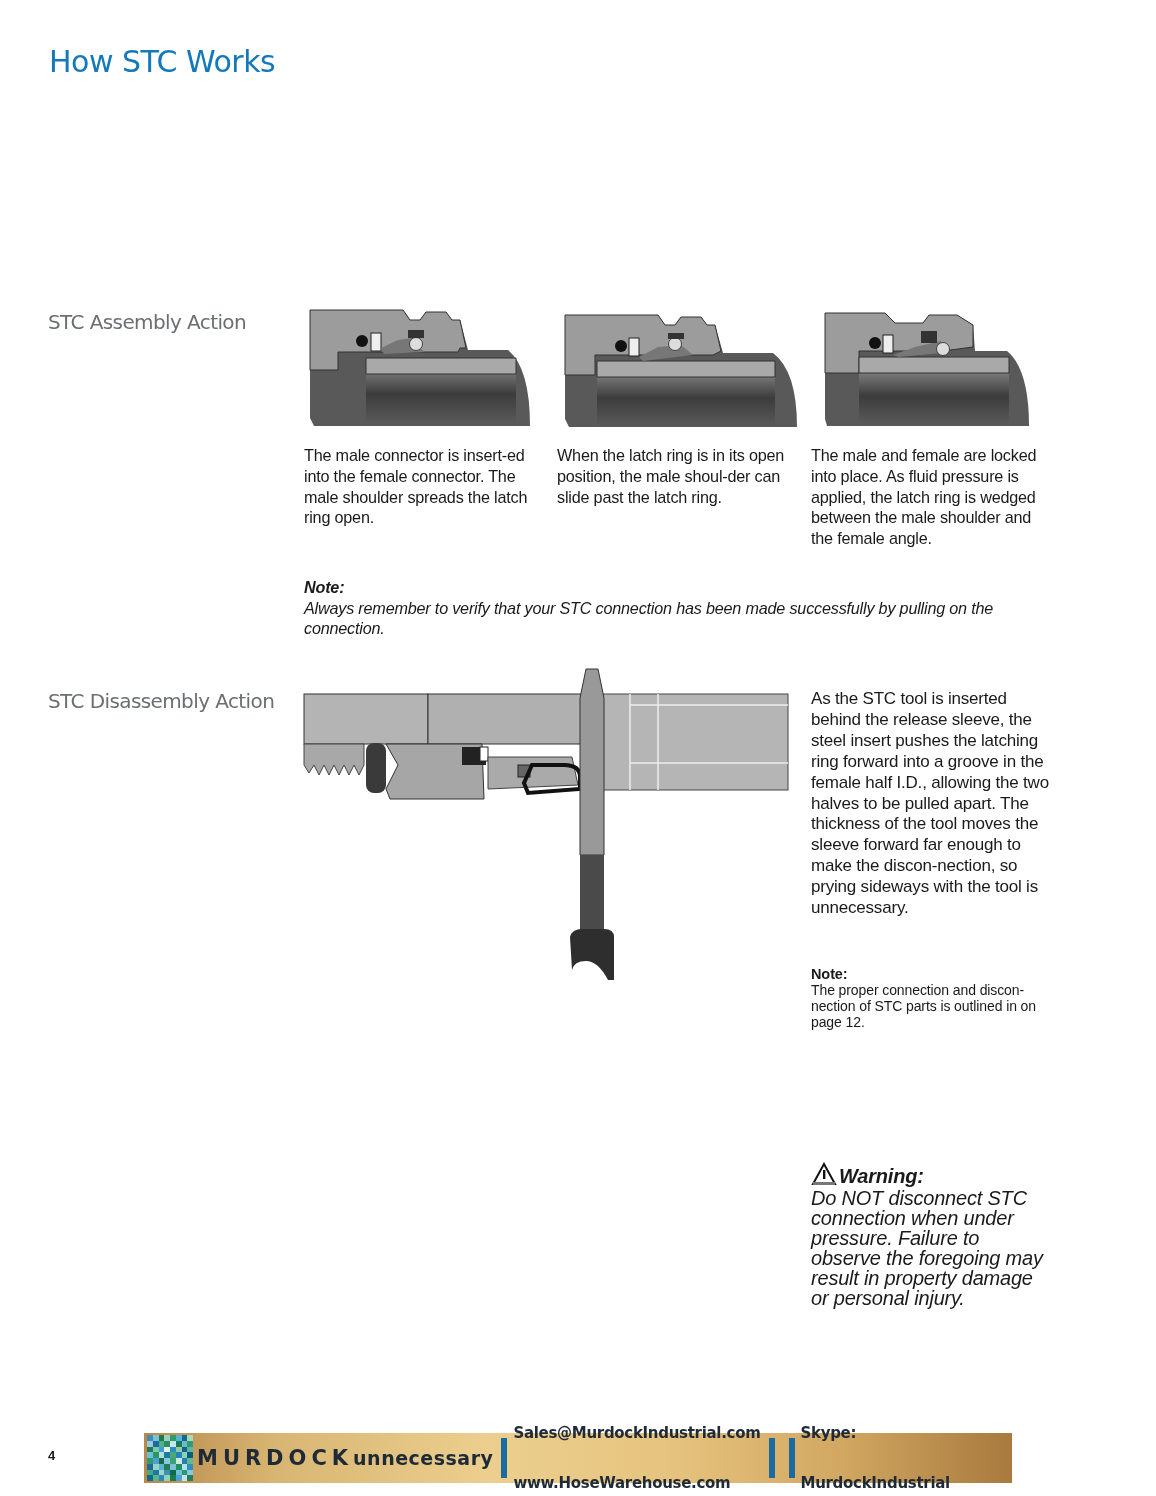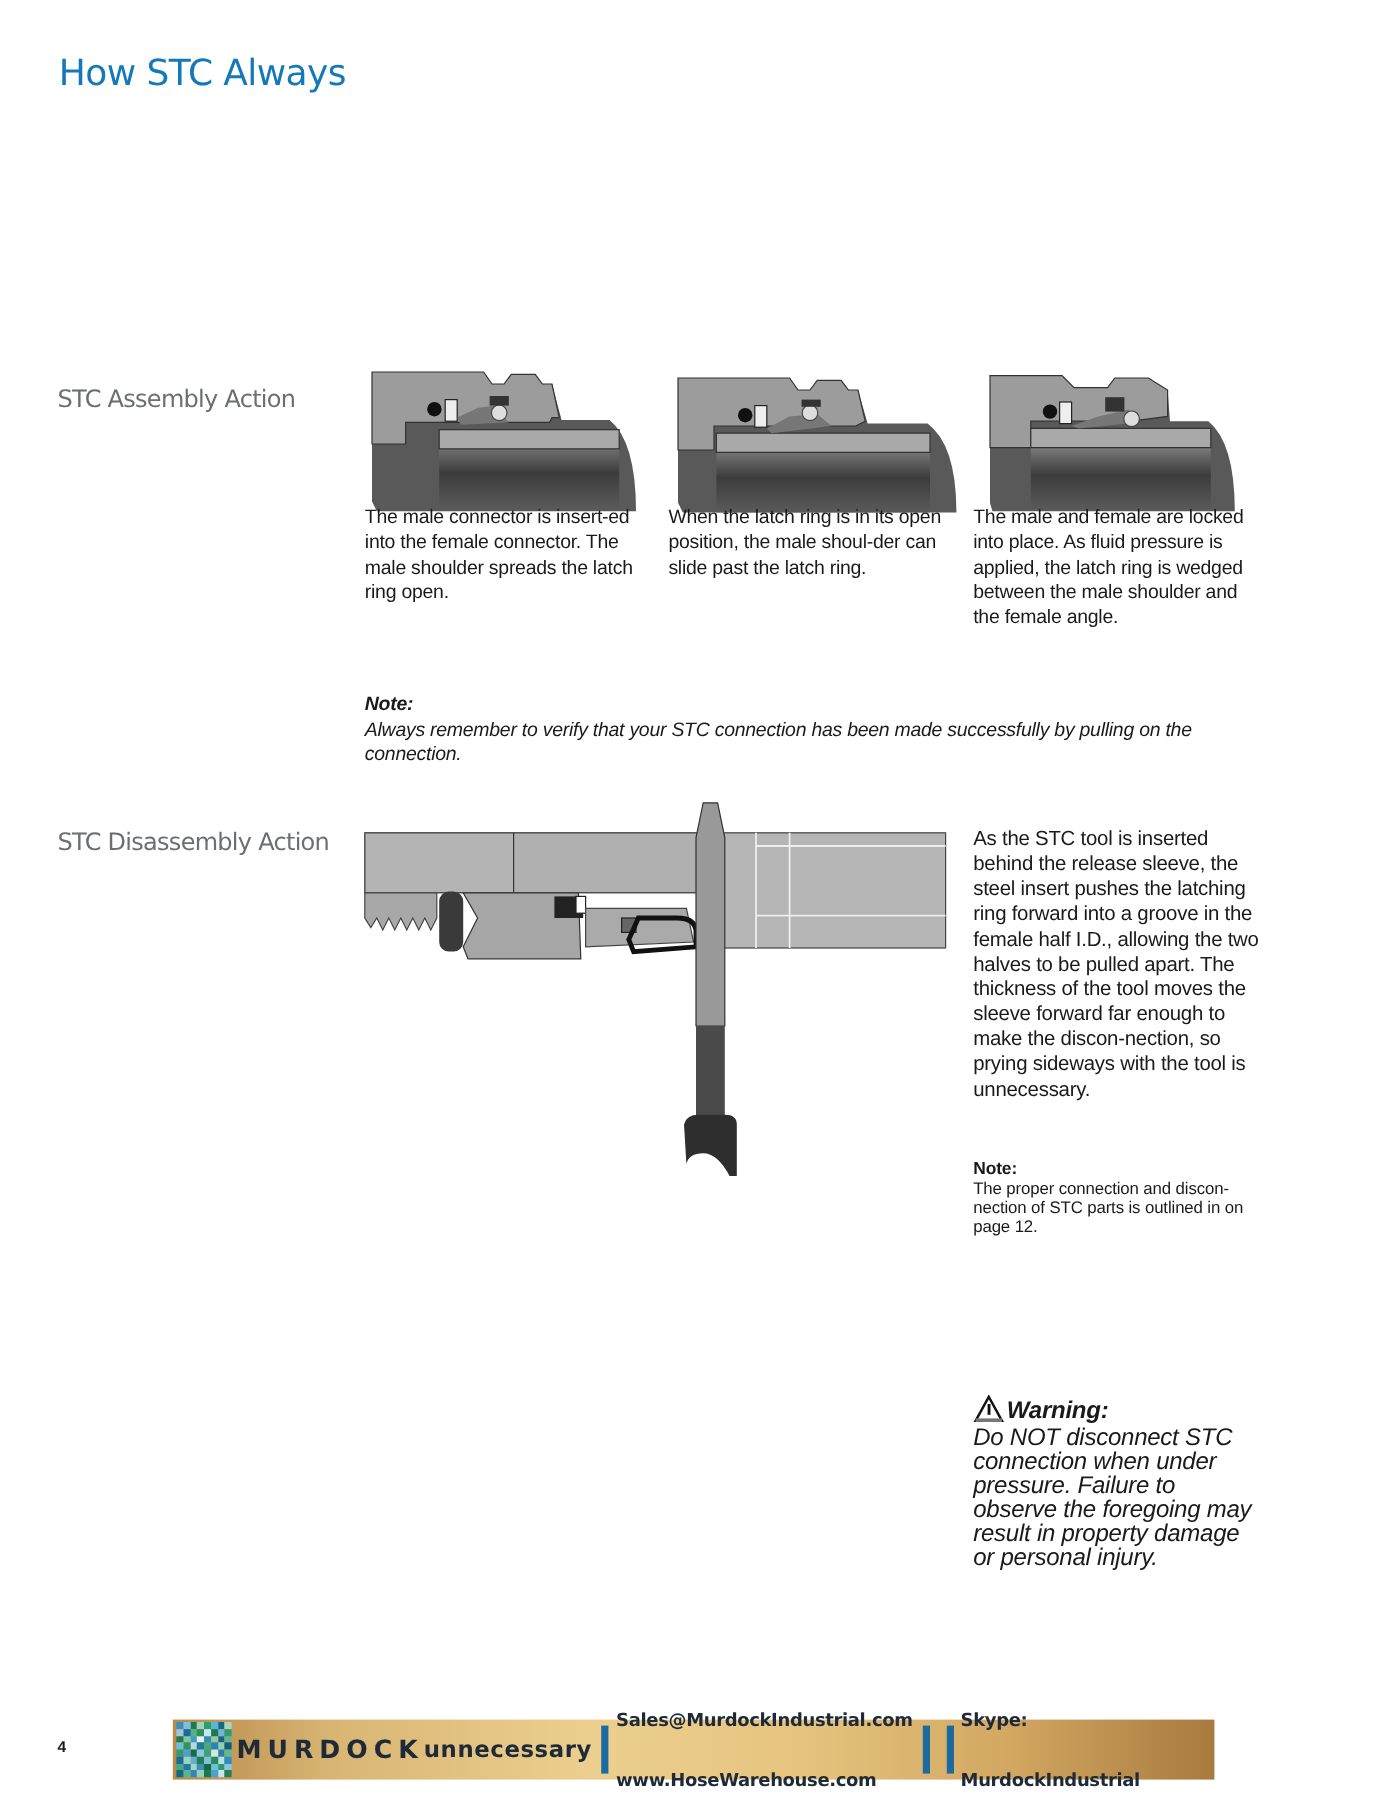--- a/index.html
+++ b/index.html
@@ -2,30 +2,30 @@
 <html><head>
 <meta charset="utf-8">
 <style>
   * { box-sizing: border-box; margin: 0; padding: 0; }
   html, body { width: 1156px; height: 1496px; background: #ffffff; overflow: hidden; }
   body { position: relative; font-family: "Liberation Sans", sans-serif; color: #1a1a1a; }
 
   .page-title { position: absolute; left: 49px; top: 44px; font-size: 30px; color: #1479b8; letter-spacing: -0.5px; font-family: "DejaVu Sans", sans-serif; font-weight: normal; }
 
   .section-label { position: absolute; left: 48px; font-size: 20px; color: #6b6e72; letter-spacing: -0.6px; font-family: "DejaVu Sans", sans-serif; }
-  .sec-assembly { top: 320px; }
+  .sec-assembly { top: 310px; }
   .sec-disassembly { top: 689px; }
 
   .fig { position: absolute; background: #fff; }
   .fig svg { display: block; width: 100%; height: 100%; }
   .fig1 { left: 308px; top: 308px; width: 224px; height: 120px; }
   .fig2 { left: 563px; top: 313px; width: 236px; height: 116px; }
   .fig3 { left: 823px; top: 311px; width: 208px; height: 117px; }
 
-  .caption { position: absolute; top: 421px; font-size: 16.2px; line-height: 20.8px; color: #1a1a1a; letter-spacing: -0.2px; }
+  .caption { position: absolute; top: 445px; font-size: 16.2px; line-height: 20.8px; color: #1a1a1a; letter-spacing: -0.2px; }
   .cap1 { left: 304px; width: 240px; }
   .cap2 { left: 557px; width: 240px; }
   .cap3 { left: 811px; width: 240px; }
 
   .note1 { position: absolute; left: 304px; top: 577px; width: 740px; font-size: 16.2px; line-height: 20.5px; font-style: italic; letter-spacing: -0.2px; }
   .note1 .note-head { font-weight: bold; display: block; }
 
   .fig-dis { position: absolute; left: 302px; top: 665px; width: 490px; height: 315px; }
 
   .dis-text { position: absolute; left: 811px; top: 689px; width: 245px; font-size: 17px; line-height: 20.9px; letter-spacing: -0.2px; }
@@ -48,21 +48,21 @@
   .mosaic span { display: block; }
   .brand { margin-left: 4px; display: flex; flex-direction: row; line-height: 1; }
   .brand-top { font-family: "DejaVu Sans", sans-serif; font-weight: bold; font-size: 21px; letter-spacing: 5px; color: #1f2a38; }
   .brand-bottom { font-family: "DejaVu Sans", sans-serif; font-weight: bold; font-size: 19px; color: #1f2a38; letter-spacing: 0.5px; margin-top: 1px; }
   .bar { width: 6px; height: 40px; background: #1b6aa0; margin: 0 6px 0 8px; }
   .contact { display: flex; flex-direction: column; font-family: "DejaVu Sans", sans-serif; font-weight: bold; font-size: 15px; line-height: 22px; color: #1f2a38; letter-spacing: -0.3px; white-space: nowrap; gap: 28px; }
 </style>
 </head>
 <body>
 
-<h1 class="page-title">How STC Always</h1>
+<h1 class="page-title">How STC Works</h1>
 
 <div class="section-label sec-assembly">STC Assembly Action</div>
 
 <div class="fig fig1">
   <svg viewBox="0 0 224 120" preserveAspectRatio="none">
     <defs>
       <linearGradient id="tubeg" x1="0" y1="0" x2="0" y2="1">
         <stop offset="0" stop-color="#8a8a8a"></stop>
           <stop offset="0.5" stop-color="#3c3c3c"></stop>
           <stop offset="1" stop-color="#5a5a5a"></stop>

